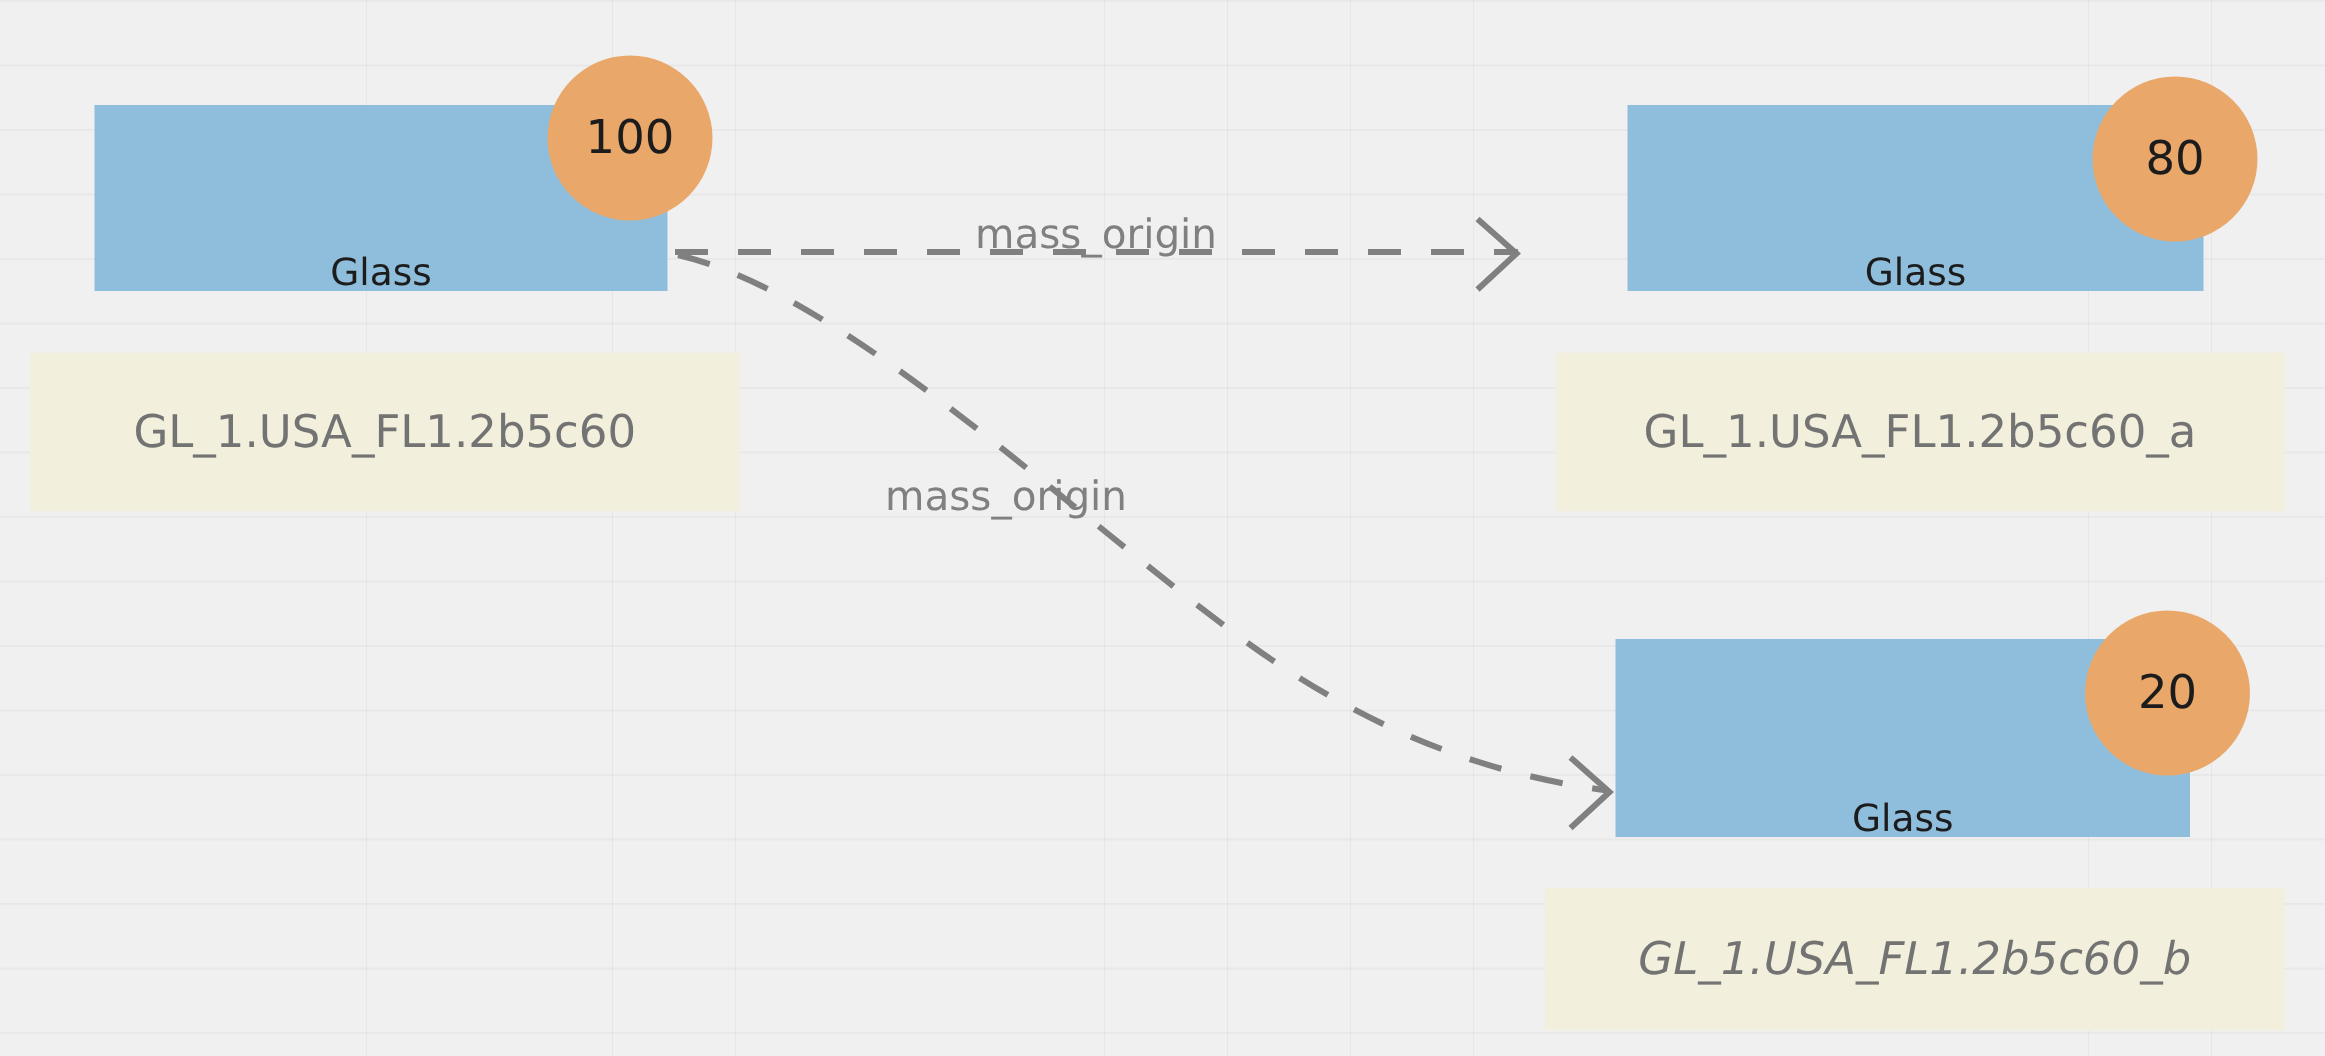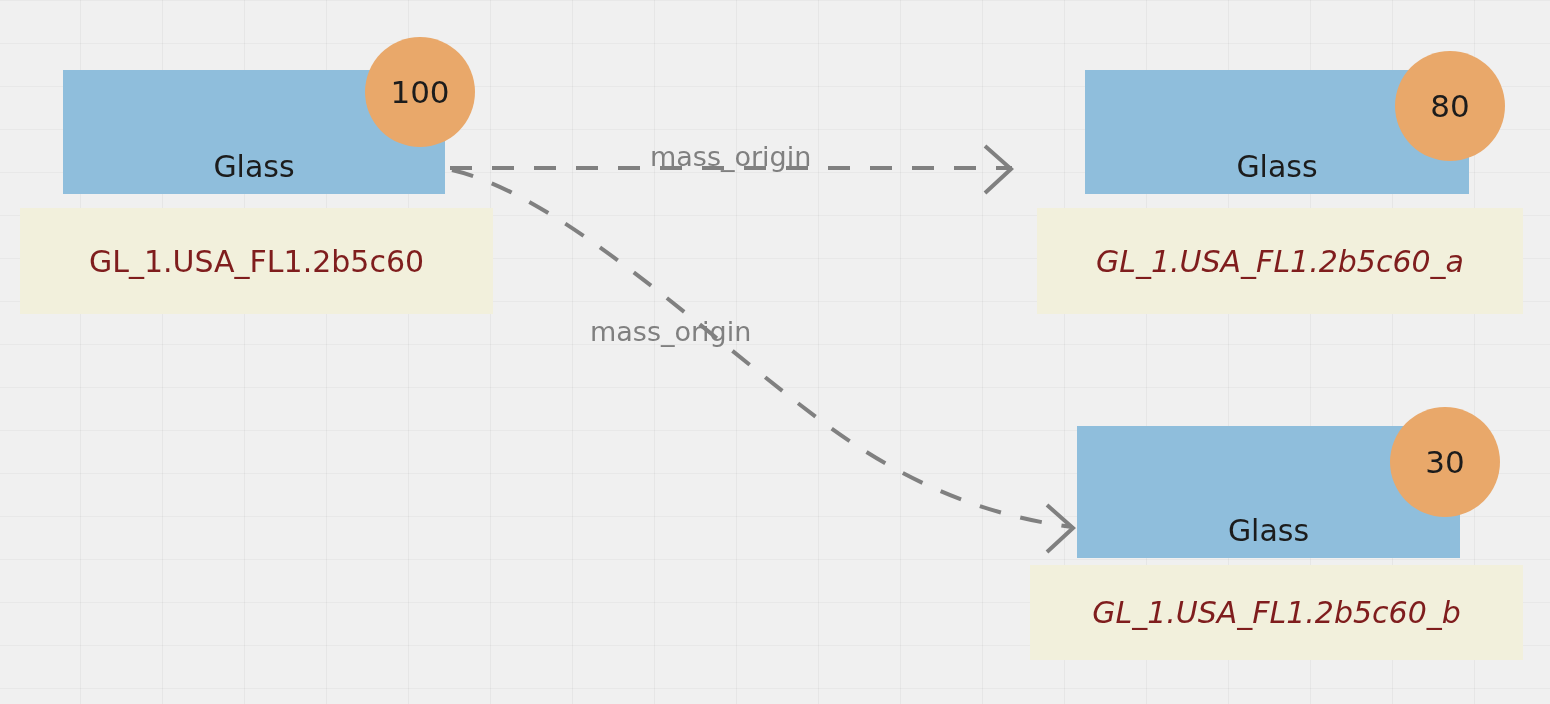--- a/index.html
+++ b/index.html
@@ -30,45 +30,46 @@
   .node { position: absolute; }
   .node-box {
     position: absolute;
     background: #8FBEDC;
     display: flex;
     align-items: flex-end;
     justify-content: center;
   }
   .node-title {
     color: #1c1c1c;
-    font-size: 30px;
+    font-size: 25px;
     line-height: 1;
-    padding-bottom: 12px;
+    padding-bottom: 0;
     white-space: nowrap;
   }
   .node-badge {
     position: absolute;
     border-radius: 50%;
     background: #E9A86A;
     display: flex;
     align-items: center;
     justify-content: center;
     color: #1c1c1c;
     font-size: 31px;
     line-height: 1;
   }
   .node-caption {
     position: absolute;
     background: #F2F0DC;
     display: flex;
     align-items: center;
     justify-content: center;
-    color: #7f1d1d;
+    color: #737373;
     font-size: 30px;
     white-space: nowrap;
+    margin-top: 27px;
   }
   .edge-label {
     position: absolute;
     color: #808080;
     font-size: 27px;
     line-height: 1;
     white-space: nowrap;
   }
 </style>
 </head>
@@ -95,31 +96,31 @@
     </div>
   </div>
 
   <div class="node">
     <div class="node-box" style="left: 1085px; top: 70px; width: 384px; height: 124px;">
       <span class="node-title">Glass</span>
     </div>
     <div class="node-badge" style="left: 1395px; top: 51px; width: 110px; height: 110px; align-items: center;">
       <span>80</span>
     </div>
-    <div class="node-caption" style="left: 1037px; top: 208px; width: 486px; height: 106px; font-style: italic;">
+    <div class="node-caption" style="left: 1037px; top: 208px; width: 486px; height: 106px;">
       <span>GL_1.USA_FL1.2b5c60_a</span>
     </div>
   </div>
 
   <div class="node">
     <div class="node-box" style="left: 1077px; top: 426px; width: 383px; height: 132px;">
       <span class="node-title">Glass</span>
     </div>
     <div class="node-badge" style="left: 1390px; top: 407px; width: 110px; height: 110px;">
-      <span>30</span>
+      <span>20</span>
     </div>
     <div class="node-caption" style="left: 1030px; top: 565px; width: 493px; height: 95px; font-style: italic;">
       <span>GL_1.USA_FL1.2b5c60_b</span>
     </div>
   </div>
 
   <div class="edge-label" style="left: 650px; top: 143px;">mass_origin</div>
   <div class="edge-label" style="left: 590px; top: 318px;">mass_origin</div>
 
 </div>

